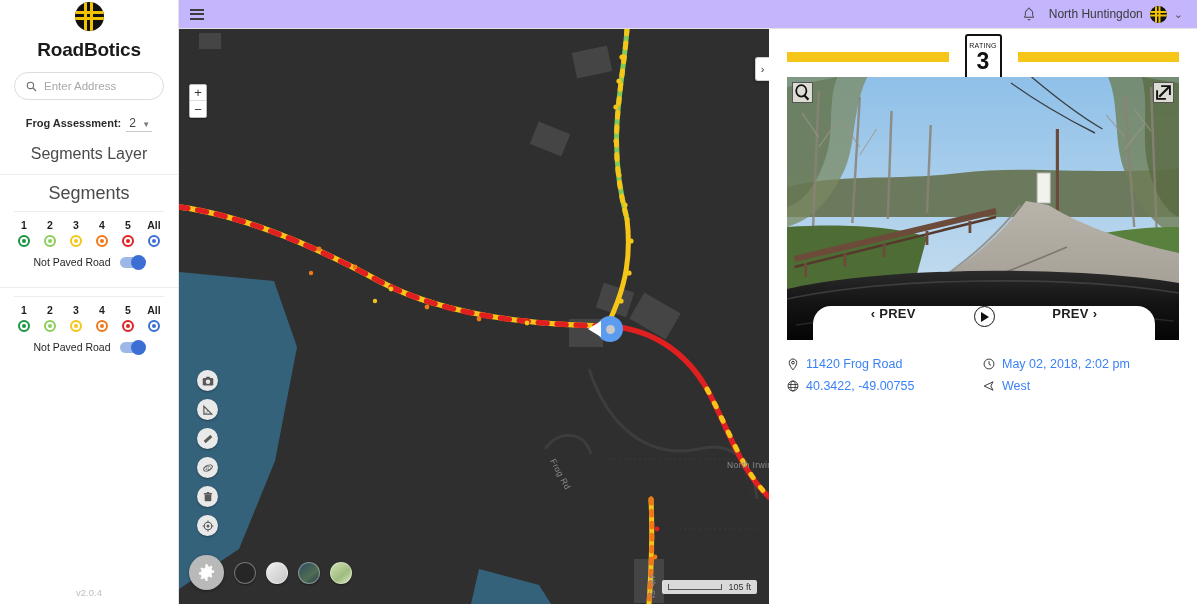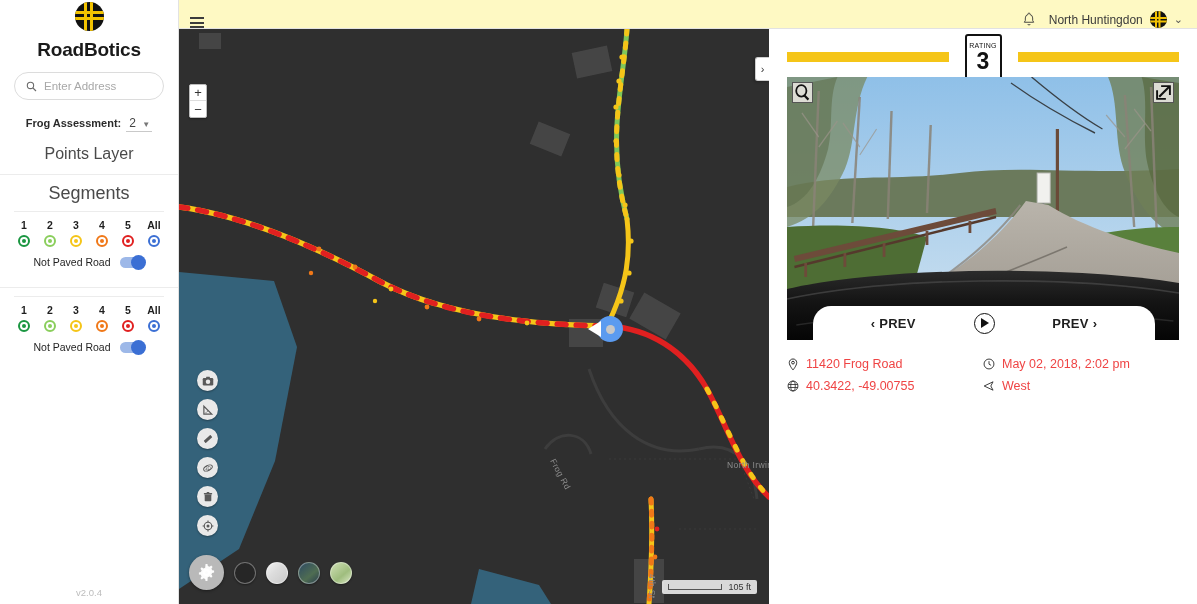--- a/index.html
+++ b/index.html
@@ -105,23 +105,23 @@
     background: #3b6fd4;
   }
   .version {
     position: absolute; bottom: 6px; left: 0; right: 0;
     text-align: center; font-size: 9.5px; color: #bdbdbd;
   }
 
   
   .rightwrap { flex: 1; position: relative; }
   .topbar {
-    height: 29px; background: #fef9c3;
+    height: 29px; background: #c4b5fd;
     border-bottom: 1px solid #e2e2e2;
-    display: flex; align-items: flex-end;
+    display: flex; align-items: center;
     padding: 0 14px 0 11px;
   }
   .hamburger { display: flex; flex-direction: column; gap: 2.5px; cursor: pointer; }
   .hamburger span { display: block; width: 14px; height: 2px; background: #3c3c3c; }
   .topbar-spacer { flex: 1; }
   .topbar-right { display: flex; align-items: center; gap: 13px; }
   .bell { cursor: pointer; }
   .org { display: flex; align-items: center; gap: 7px; cursor: pointer; }
   .org-name { font-size: 12px; color: #3a3a3a; }
   .org-logo {
@@ -256,42 +256,42 @@
     background: #dcdcd4; border: 1px solid #555;
     display: flex; align-items: center; justify-content: center;
     cursor: pointer; z-index: 4;
   }
   .photo-btn.zoomb { left: 5px; }
   .photo-btn.expandb { right: 5px; }
 
   .navbar {
     position: absolute; left: 26px; right: 24px; bottom: 0; height: 34px;
     background: #fff; border-radius: 18px 18px 0 0;
-    display: flex; align-items: center; z-index: 5;
+    display: flex; align-items: flex-start; z-index: 5;
   }
   .nav-prev, .nav-next {
     flex: 1; text-align: center; font-size: 13px; font-weight: bold;
     color: #1f1f1f; cursor: pointer; letter-spacing: .3px;
   }
   .play {
     width: 21px; height: 21px; border-radius: 50%; border: 1.6px solid #111;
     display: flex; align-items: center; justify-content: center; cursor: pointer;
     flex: 0 0 21px;
   }
   .play::after {
     content: ""; width: 0; height: 0; margin-left: 2px;
     border-top: 5px solid transparent; border-bottom: 5px solid transparent;
     border-left: 8px solid #111;
   }
 
   .meta {
     display: grid; grid-template-columns: 1fr 1fr;
     row-gap: 8px; padding-top: 17px;
   }
-  .meta-item { display: flex; align-items: center; gap: 7px; font-size: 12.5px; color: #ef4444; }
+  .meta-item { display: flex; align-items: center; gap: 7px; font-size: 12.5px; color: #3b82f6; }
   .meta-item svg { flex: 0 0 12px; }
 </style>
 </head>
 <body>
 
 <div id="app">
 
   <div class="sidebar">
 
     <div class="brand">
@@ -310,21 +310,21 @@
     </div>
 
     <div class="assessment">
       <span>Frog Assessment:</span>
       <span class="sel">
         <span>2</span>
         <span class="caret-sm">▼</span>
       </span>
     </div>
 
-    <div class="layer-title">Points Layer</div>
+    <div class="layer-title">Segments Layer</div>
 
     <div class="group">
       <div class="group-title">Segments</div>
       <div class="group-rule"></div>
       <div class="rating-row">
         <div class="rating-col">
           <div class="rating-num">1</div>
           <div class="dot" id="sd0" style="border-color: rgb(26, 150, 65); --c: #1a9641;">
               <span style="position: absolute; inset: 2px; border-radius: 50%; background: rgb(26, 150, 65); display: block;"></span>
             </div>

